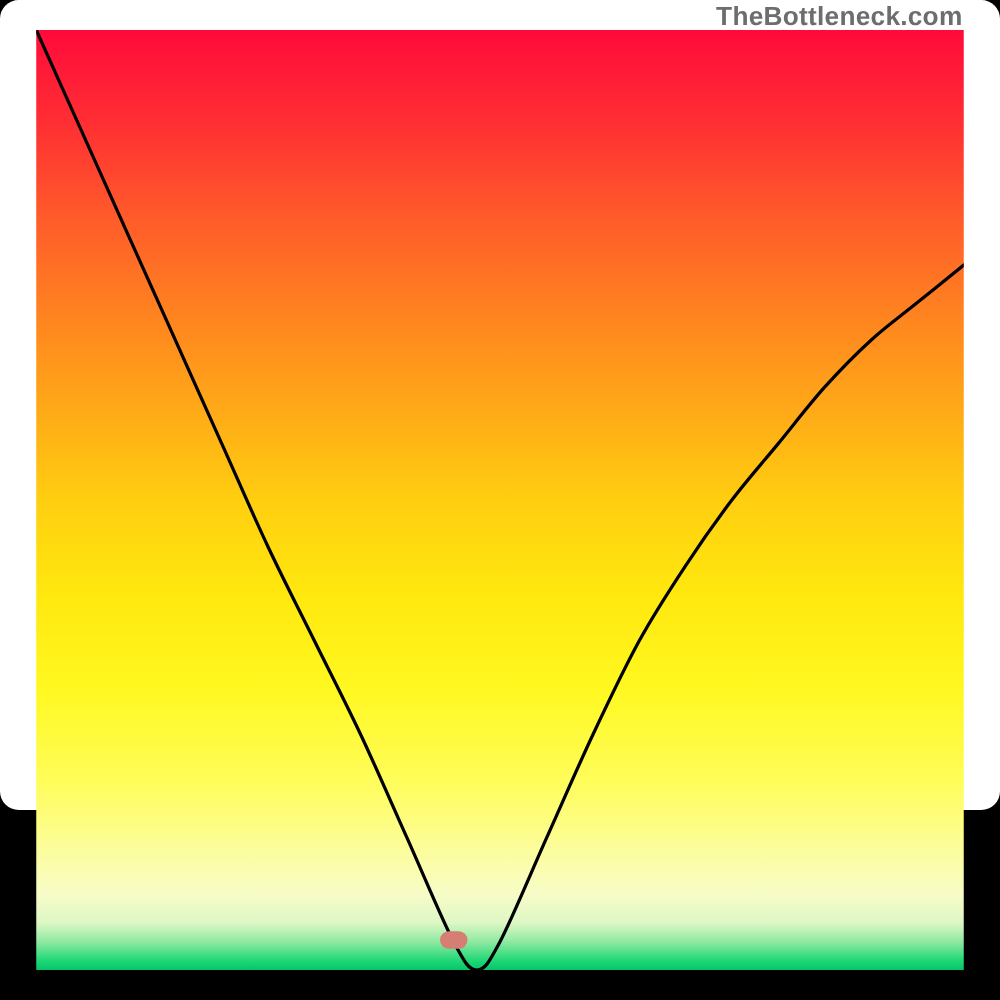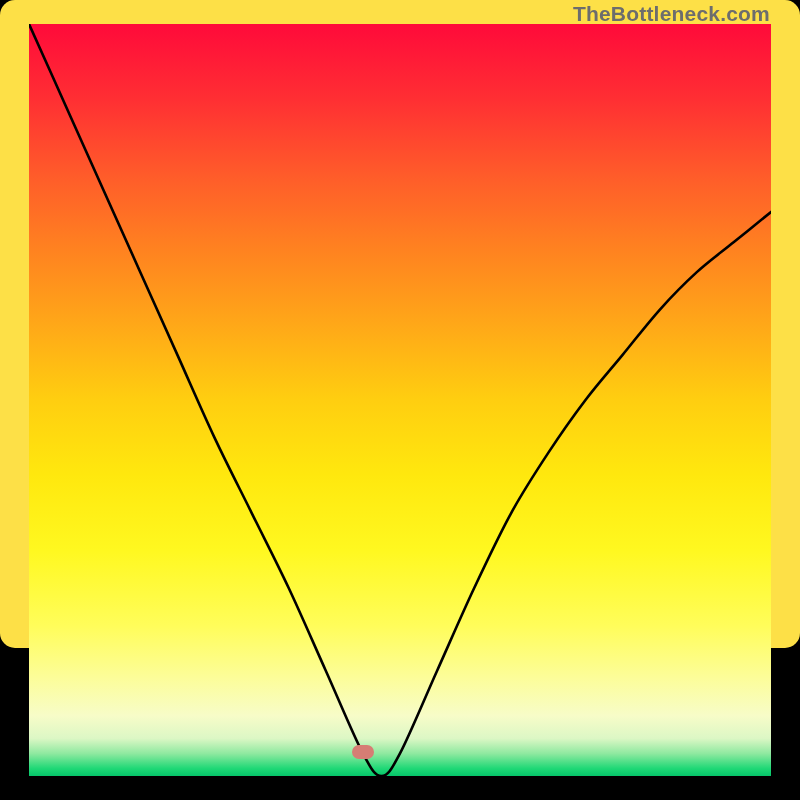--- a/index.html
+++ b/index.html
@@ -7,21 +7,21 @@
     padding: 0;
     width: 800px;
     height: 800px;
     background: #000;
     overflow: hidden;
   }
   .frame {
     position: relative;
     width: 800px;
     height: 648px;
-    background: #fde047;
+    background: #ffffff;
     border-radius: 15px;
   }
   .plot {
     position: absolute;
     left: 29px;
     top: 24px;
     width: 742px;
     height: 752px;
     background: linear-gradient(
       to bottom,

